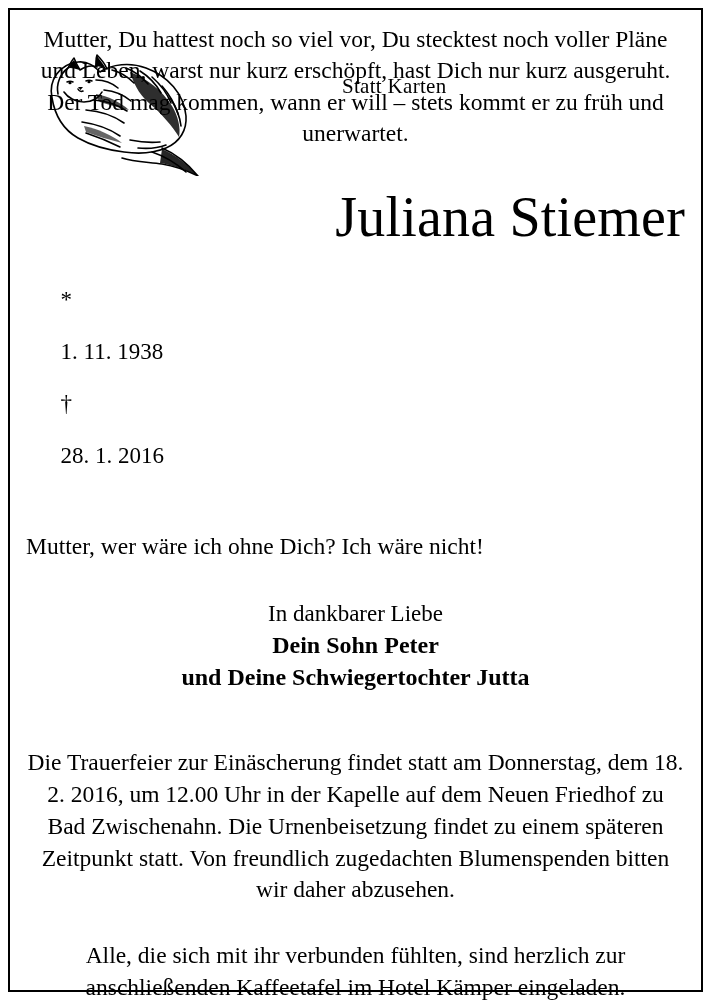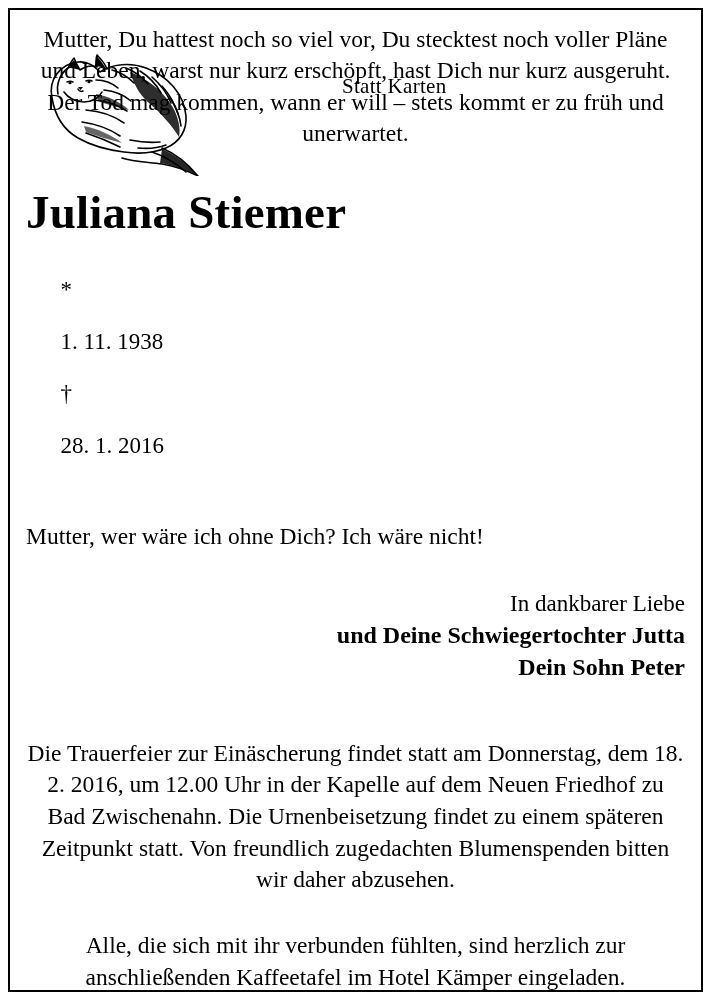--- a/index.html
+++ b/index.html
@@ -59,39 +59,38 @@
     letter-spacing: 0.3px;
   }
   
   .verse {
     text-align: center;
     font-size: 23.5px;
     line-height: 1.33;
     margin-top: 2px;
   }
   .name {
-    text-align: left;
-    font-size: 47px;
+    text-align: right;
+    font-size: 56px;
     line-height: 1.1;
     margin-top: 38px;
     letter-spacing: 0.2px;
-    font-weight: bold;
   }
   .dates {
     text-align: left;
     font-size: 23px;
     margin-top: 12px;
     white-space: pre;
   }
   .question {
     font-size: 23.5px;
     margin-top: 38px;
   }
   .dedication {
-    text-align: right;
+    text-align: center;
     font-size: 23px;
     margin-top: 38px;
     line-height: 1.35;
   }
   .dedication .strong {
     font-weight: bold;
     font-size: 24px;
   }
   .ceremony {
     text-align: center;
@@ -182,22 +181,22 @@
       <span>     </span>
       <span class="dagger">†</span>
       <span> </span>
       <span>28. 1. 2016</span>
     </div>
 
     <div class="question">Mutter, wer wäre ich ohne Dich? Ich wäre nicht!</div>
 
     <div class="dedication">
       <div>In dankbarer Liebe</div>
+      <div class="strong">Dein Sohn Peter</div>
       <div class="strong">und Deine Schwiegertochter Jutta</div>
-      <div class="strong">Dein Sohn Peter</div>
     </div>
 
     <div class="ceremony">Die Trauerfeier zur Einäscherung findet statt am Donnerstag, dem 18. 2. 2016, um 12.00 Uhr in der Kapelle auf dem Neuen Friedhof zu Bad Zwischenahn. Die Urnenbeisetzung findet zu einem späteren Zeitpunkt statt. Von freundlich zugedachten Blumenspenden bitten wir daher abzusehen.</div>
 
     <div class="invitation">Alle, die sich mit ihr verbunden fühlten, sind herzlich zur anschließenden Kaffeetafel im Hotel Kämper eingeladen.</div>
 
 
   </div>
 </div>
 

